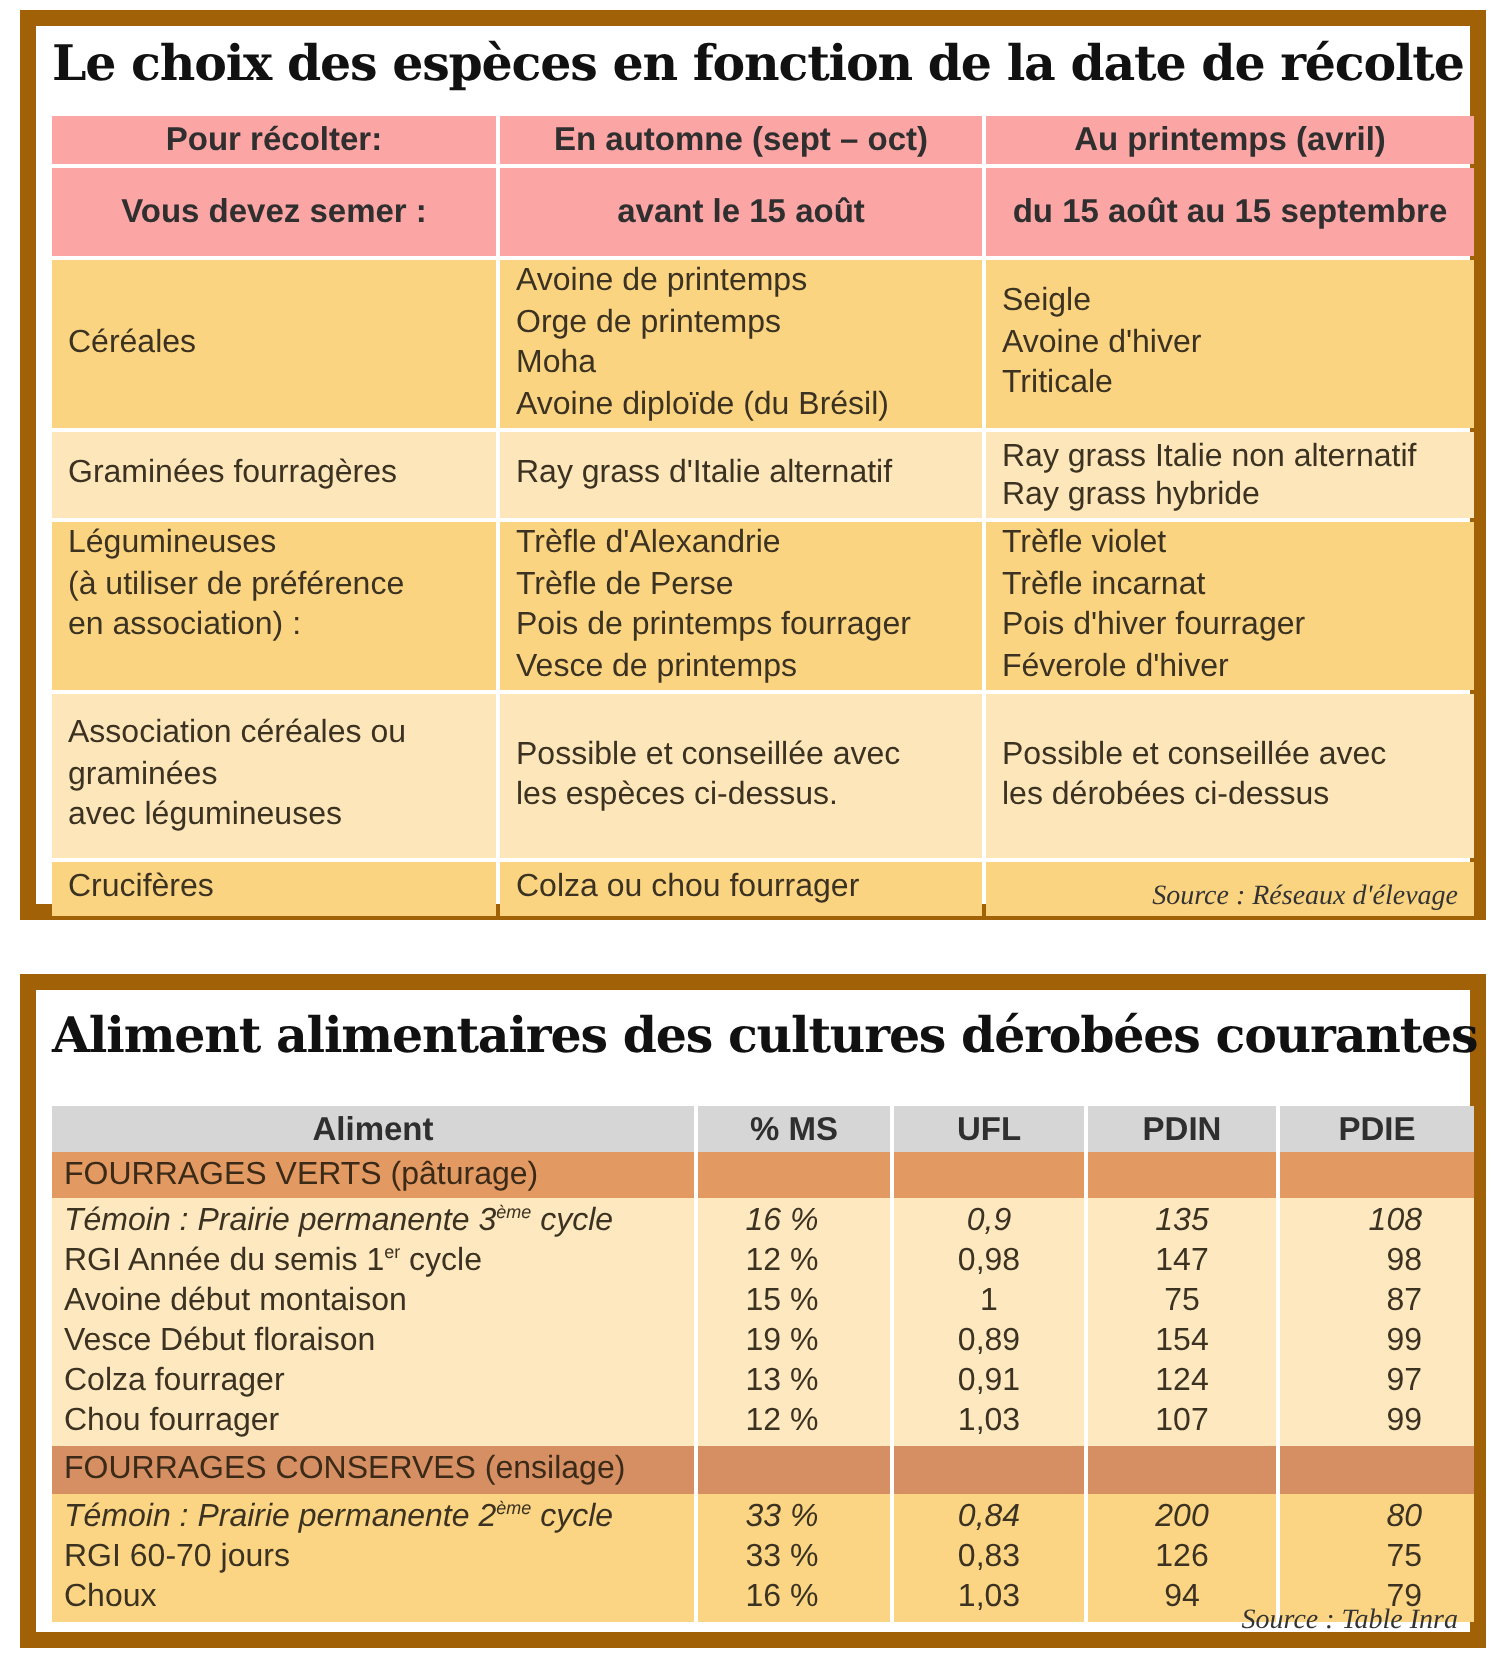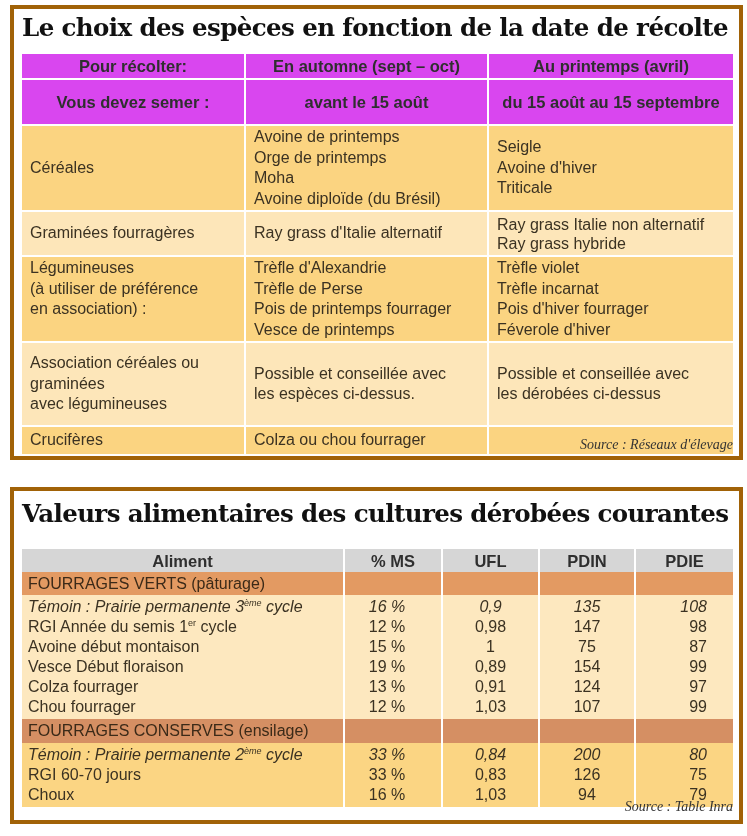--- a/index.html
+++ b/index.html
@@ -2,41 +2,41 @@
 <html><head>
 <meta charset="utf-8">
 <style>
   * { box-sizing: border-box; margin: 0; padding: 0; }
   body {
     width: 747px; height: 836px; background: #ffffff; position: relative;
     font-family: "Liberation Sans", sans-serif; color: #3b3222; overflow: hidden;
   }
   .frame {
     position: absolute; left: 10px; width: 733px;
-    border: 4px solid #a16207; background: #ffffff;
+    border: 8px solid #a16207; background: #ffffff;
   }
   #frame1 { top: 5px; height: 455px; }
   #frame2 { top: 487px; height: 337px; }
   .title {
     position: absolute; left: 8px; top: 4px;
     font-family: "DejaVu Serif", serif; font-weight: bold;
     font-size: 24.5px; color: #111111; letter-spacing: -0.6px; white-space: nowrap;
   }
   #frame2 .title { top: 8px; }
   .source {
     position: absolute; right: 6px; font-family: "Liberation Serif", serif;
     font-style: italic; font-size: 14px; color: #333; white-space: nowrap; margin-left: 38px;
   }
   #frame1 .source { top: 428px; }
   #frame2 .source { top: 308px; }
 
   
   .t1 { position: absolute; left: 6px; top: 43px; width: 715px; border-collapse: separate; border-spacing: 2px; }
   .t1 td { font-size: 16px; line-height: 20.5px; vertical-align: middle; padding: 1px 8px; }
-  .t1 .hd td { background: #d946ef; font-weight: bold; text-align: center; color: #2f2f2f; font-size: 16.5px; }
+  .t1 .hd td { background: #fca5a5; font-weight: bold; text-align: center; color: #2f2f2f; font-size: 16.5px; }
   .t1 .rA td { background: #fbd481; }
   .t1 .rB td { background: #fde6b9; }
   .t1 .c0 { width: 222px; }
   .t1 .c1 { width: 241px; }
   .cell-lines div { white-space: nowrap; }
 
   
   .t2 { position: absolute; left: 6px; top: 58px; width: 715px; border-collapse: separate; border-spacing: 2px 0; }
   .t2 td { font-size: 16px; line-height: 20px; padding: 0 6px; white-space: nowrap; }
   .t2 .hd td { background: #d6d6d6; font-weight: bold; text-align: center; color: #2f2f2f; font-size: 16.5px; height: 23px; }
@@ -140,21 +140,21 @@
             <div>Colza ou chou fourrager</div>
           </td>
       <td></td>
     </tr>
   </tbody>
     </table>
   <div class="source">Source : Réseaux d'élevage</div>
 </div>
 
 <div class="frame" id="frame2">
-  <div class="title">Valeurs alimentaires des cultures dérobées courantes</div>
+  <div class="title">Aliment alimentaires des cultures dérobées courantes</div>
   <table class="t2">
     <tbody>
         <tr class="hd">
       <td style="width:321px">Aliment</td>
       <td style="width:96px">% MS</td>
       <td style="width:95px">UFL</td>
       <td style="width:94px">PDIN</td>
       <td>PDIE</td>
     </tr>
     <tr class="sec1">

